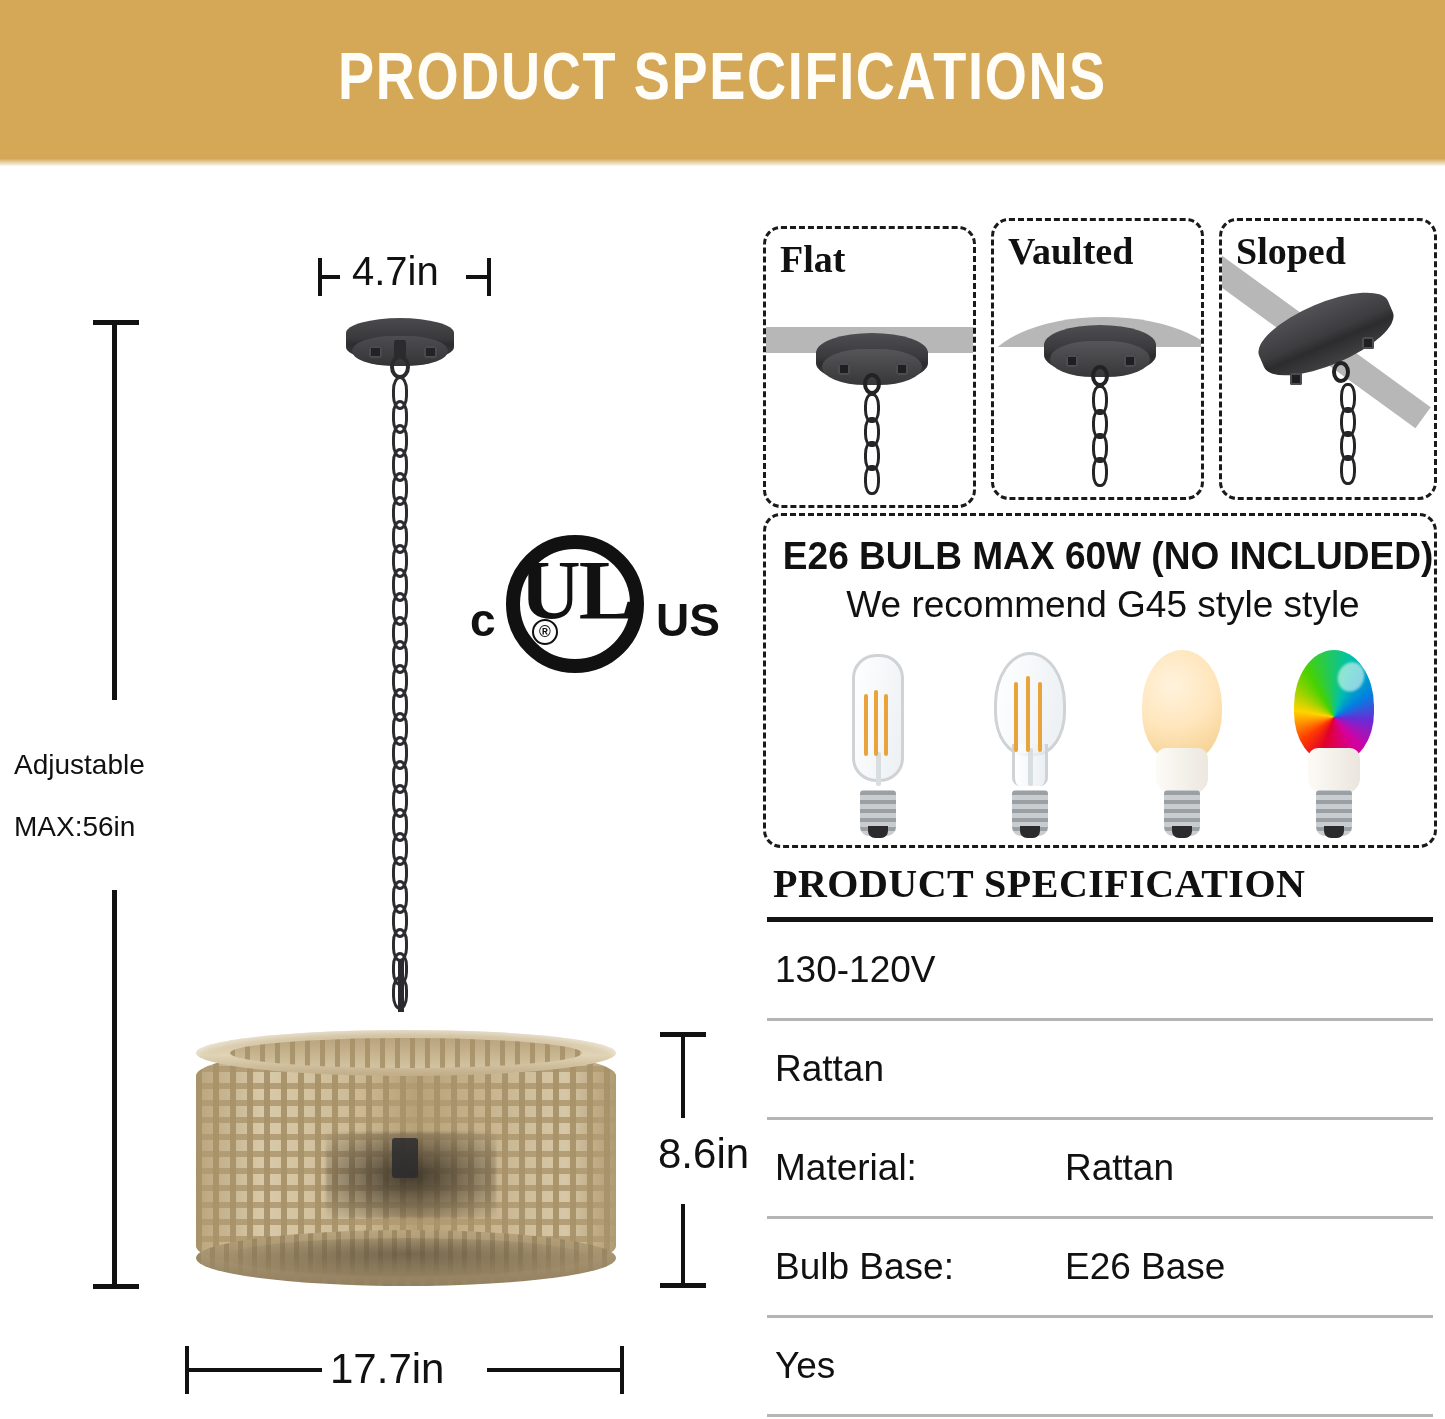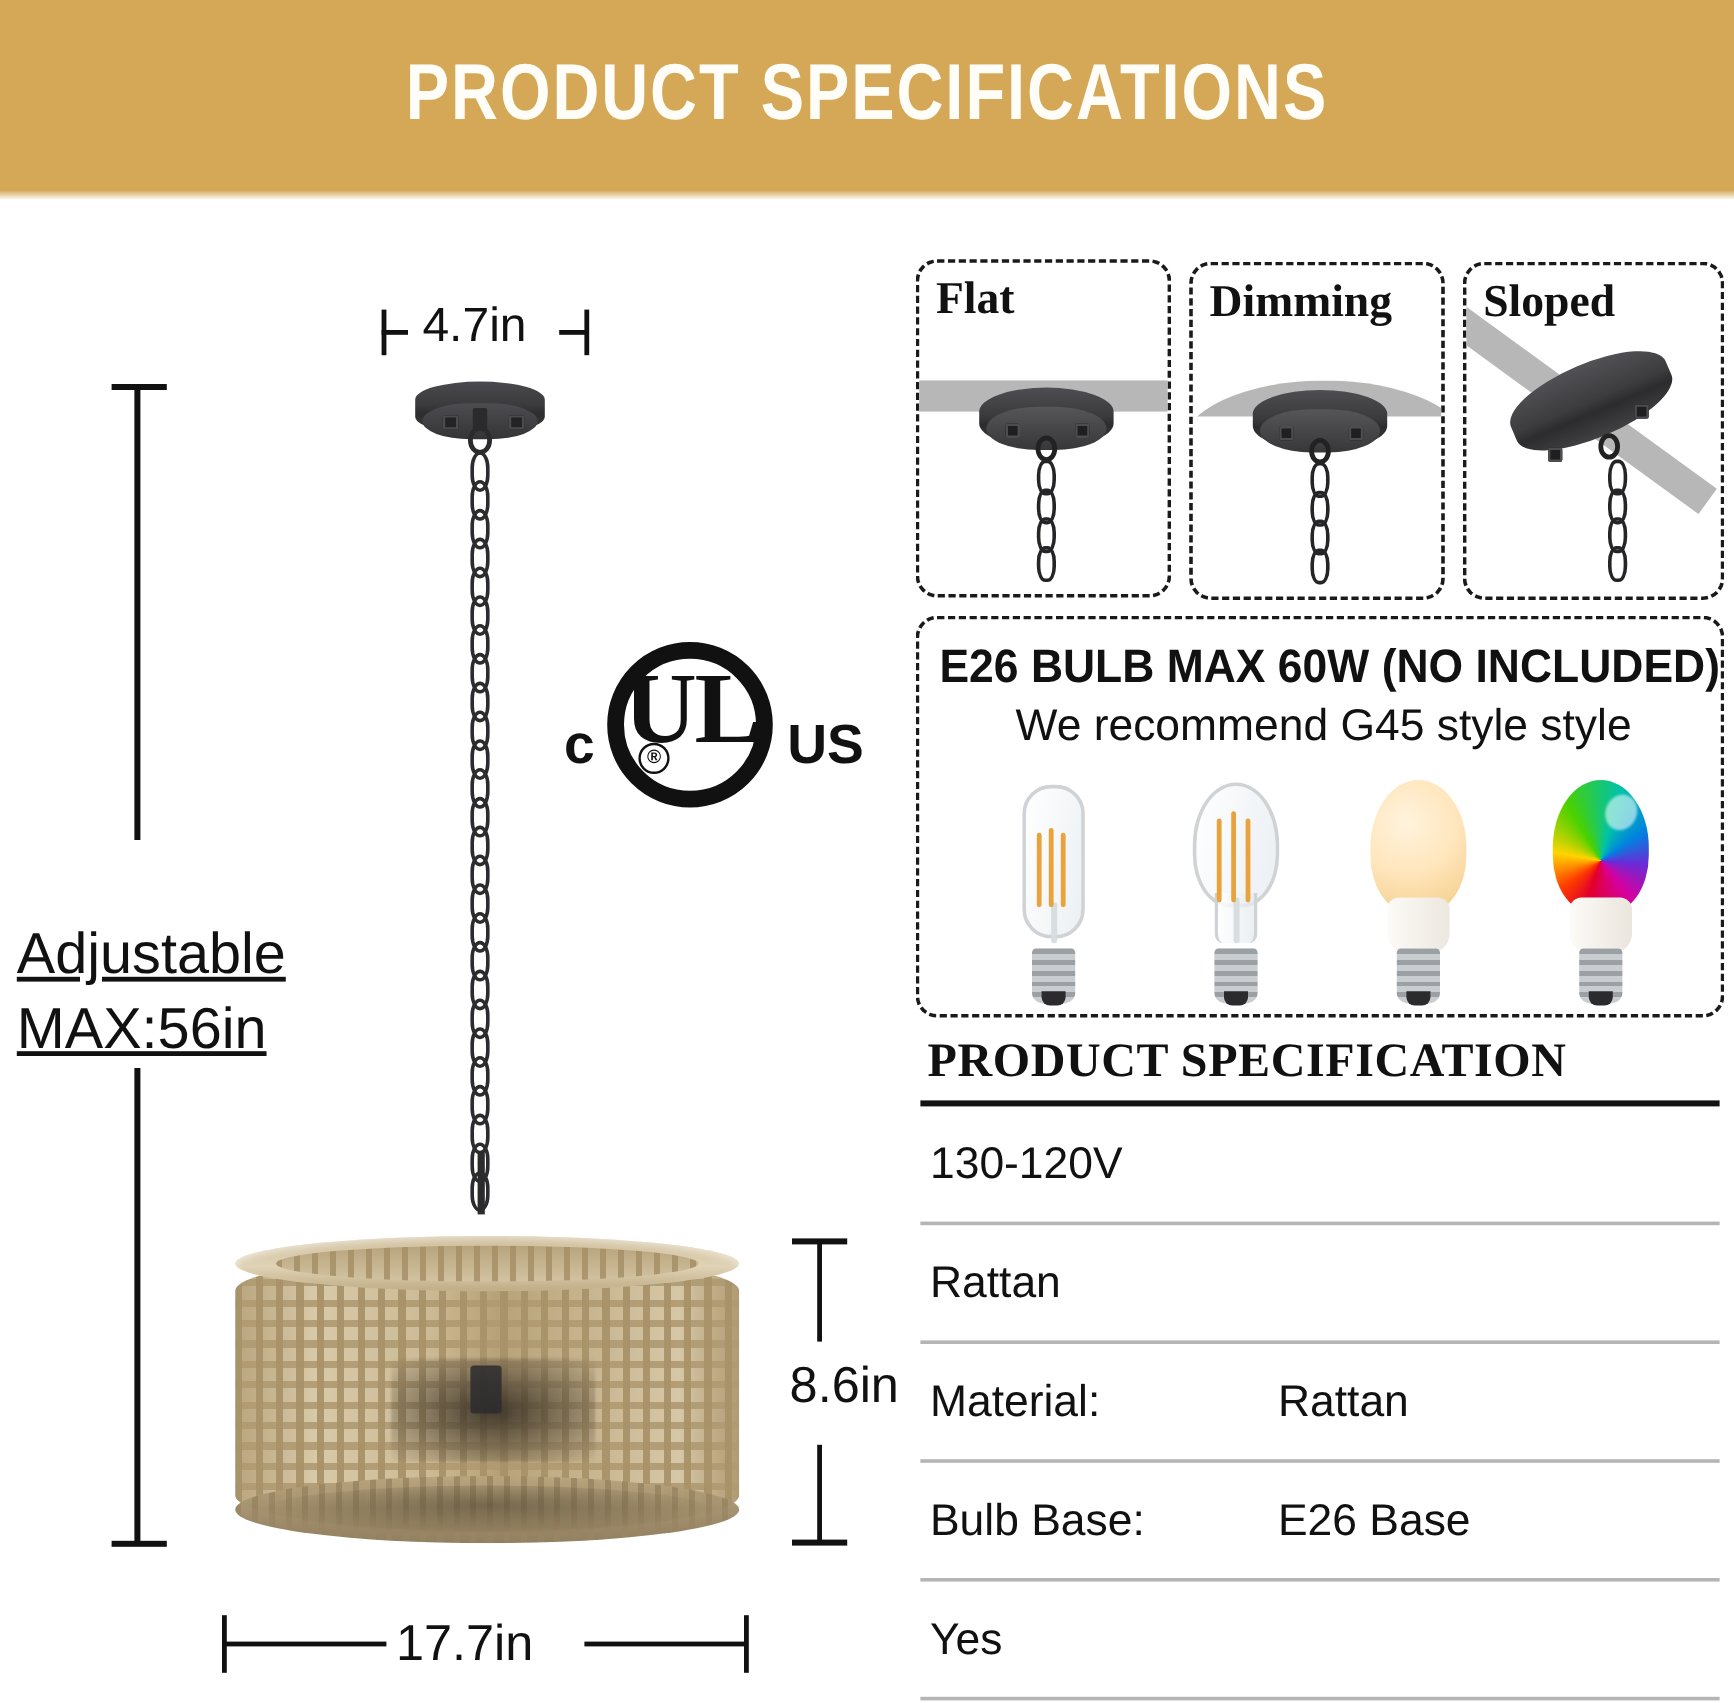--- a/index.html
+++ b/index.html
@@ -144,21 +144,21 @@
   #dim-b-cap-r { left: 620px; top: 1346px; width: 4px; height: 48px; }
   #dim-b-bar-l { left: 187px; top: 1368px; width: 135px; height: 4px; }
   #dim-b-bar-r { left: 487px; top: 1368px; width: 135px; height: 4px; }
   #dim-b-text  { left: 330px; top: 1345px; font-size: 42px; }
 
   
   #dim-a-cap-t { left: 93px; top: 320px; width: 46px; height: 5px; }
   #dim-a-line-t{ left: 112px; top: 320px; width: 5px; height: 380px; }
   #dim-a-line-b{ left: 112px; top: 890px; width: 5px; height: 398px; }
   #dim-a-cap-b { left: 93px; top: 1284px; width: 46px; height: 5px; }
-  #dim-a-text  { left: 14px; top: 765px; font-size: 48px; line-height: 62px; text-decoration: underline; }
+  #dim-a-text  { left: 14px; top: 734px; font-size: 28px; line-height: 62px; }
 
   
   #ul-mark { position: absolute; left: 470px; top: 535px; width: 260px; height: 180px; }
   #ul-c {
     position: absolute; left: 0px; top: 58px; font-size: 46px; font-weight: bold;
     font-family: "Liberation Sans", sans-serif; color: #111;
   }
   #ul-circle {
     position: absolute; left: 36px; top: 0px; width: 138px; height: 138px;
     border: 14px solid #111; border-radius: 50%;
@@ -188,21 +188,21 @@
     position: absolute; border: 3px dashed #1a1a1a; border-radius: 18px;
     background: #fff;
   }
   .ceil-label {
     position: absolute; left: 14px; top: 8px;
     font-family: "Liberation Serif", serif; font-weight: bold; font-size: 38px;
     color: #111; white-space: nowrap;
   }
 
   
-  #panel-flat    { left: 8px;   top: 16px; width: 213px; height: 282px; }
+  #panel-flat    { left: 8px;   top: 26px; width: 213px; height: 282px; }
   #panel-vaulted { left: 236px; top: 18px; width: 213px; height: 282px; }
   #panel-sloped  { left: 464px; top: 18px; width: 218px; height: 282px; }
 
   .ceil-art { position: absolute; left: 0; top: 0; width: 100%; height: 100%; overflow: hidden; border-radius: 16px; }
   .ceil-plane-flat {
     position: absolute; left: -6px; top: 98px; width: 230px; height: 26px;
     background: #b7b7b7;
   }
   .ceil-plane-vault {
     position: absolute; left: -10px; top: 96px; width: 240px; height: 56px;
@@ -455,21 +455,21 @@
       <div class="mini-screw" style="left:72px;top:134px;"></div>
       <div class="mini-screw" style="left:130px;top:134px;"></div>
       <div class="mini-loop" style="left:97px;top:144px;"></div>
       <div class="mini-chain" style="left:98px;top:164px;">
         <div class="mini-link" style="top:0px;"></div>
         <div class="mini-link" style="top:24px;"></div>
         <div class="mini-link" style="top:48px;"></div>
         <div class="mini-link" style="top:72px;"></div>
       </div>
     </div>
-    <div class="ceil-label">Dimming</div>
+    <div class="ceil-label">Vaulted</div>
   </div>
 
   <div class="dashpanel" id="panel-sloped">
     <div class="ceil-art">
       <div class="ceil-plane-slope"></div>
       <div class="slope-canopy"></div>
       <div class="mini-screw" style="left:68px;top:152px;"></div>
       <div class="mini-screw" style="left:140px;top:116px;"></div>
       <div class="mini-loop" style="left:110px;top:140px;"></div>
       <div class="mini-chain" style="left:118px;top:162px;">

